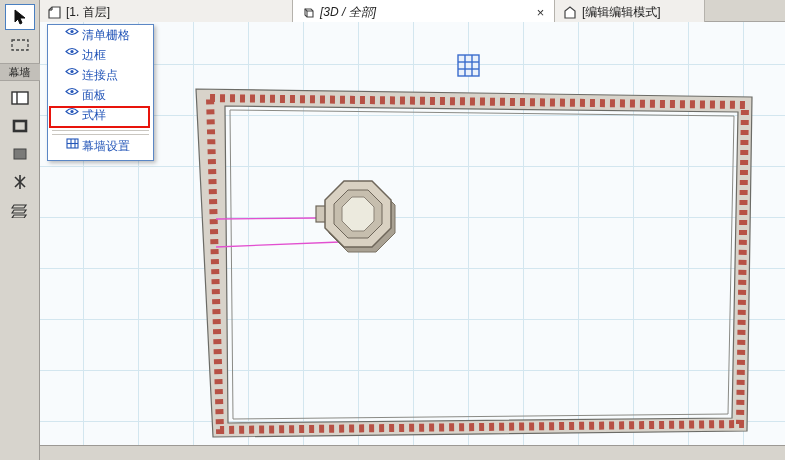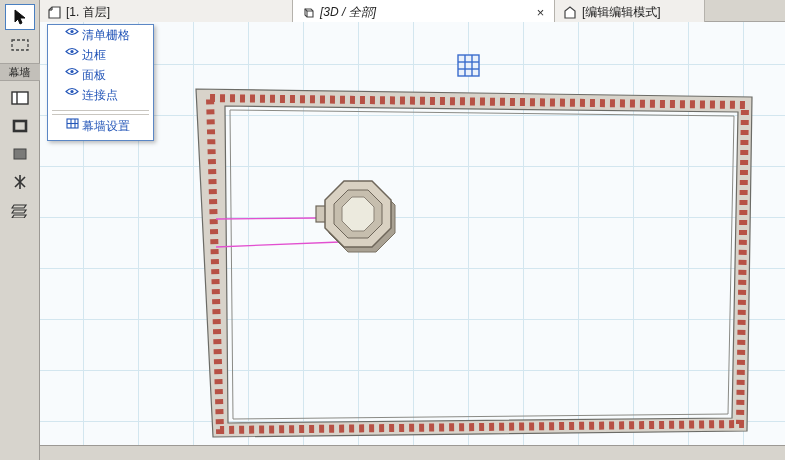--- a/index.html
+++ b/index.html
@@ -244,30 +244,40 @@
     </span>
     <span>边框</span>
   </div>
   <div class="mi">
     <span class="micon">
       <svg class="icon-svg" width="14" height="9" viewBox="0 0 14 9">
         <path d="M1,4.5 Q7,-1.5 13,4.5 Q7,10.5 1,4.5 Z" fill="none" stroke="#2456b8" stroke-width="1.1"></path>
         <circle cx="7" cy="4.5" r="1.6" fill="#2456b8"></circle>
       </svg>
     </span>
+    <span>连接点</span>
+  </div>
+  <div class="mi">
+    <span class="micon">
+      <svg class="icon-svg" width="14" height="9" viewBox="0 0 14 9">
+        <path d="M1,4.5 Q7,-1.5 13,4.5 Q7,10.5 1,4.5 Z" fill="none" stroke="#2456b8" stroke-width="1.1"></path>
+        <circle cx="7" cy="4.5" r="1.6" fill="#2456b8"></circle>
+      </svg>
+    </span>
     <span>面板</span>
   </div>
   <div class="mi">
-    <span class="micon">
-      <svg class="icon-svg" width="14" height="9" viewBox="0 0 14 9">
-        <path d="M1,4.5 Q7,-1.5 13,4.5 Q7,10.5 1,4.5 Z" fill="none" stroke="#2456b8" stroke-width="1.1"></path>
-        <circle cx="7" cy="4.5" r="1.6" fill="#2456b8"></circle>
-      </svg>
-    </span>
-    <span>连接点</span>
+    <div class="annot"></div>
+    <span class="micon">
+      <svg class="icon-svg" width="14" height="9" viewBox="0 0 14 9">
+        <path d="M1,4.5 Q7,-1.5 13,4.5 Q7,10.5 1,4.5 Z" fill="none" stroke="#2456b8" stroke-width="1.1"></path>
+        <circle cx="7" cy="4.5" r="1.6" fill="#2456b8"></circle>
+      </svg>
+    </span>
+    <span>式样</span>
   </div>
   <div class="msep"></div>
   <div class="msep"></div>
   <div class="mi">
     <span class="micon">
       <svg class="icon-svg" width="13" height="11" viewBox="0 0 13 11">
         <rect x="1" y="1" width="11" height="9" fill="none" stroke="#2456b8" stroke-width="1.1"></rect>
         <line x1="5" y1="1" x2="5" y2="10" stroke="#2456b8" stroke-width="1.1"></line>
         <line x1="9" y1="1" x2="9" y2="10" stroke="#2456b8" stroke-width="1.1"></line>
         <line x1="1" y1="5.5" x2="12" y2="5.5" stroke="#2456b8" stroke-width="1.1"></line>

